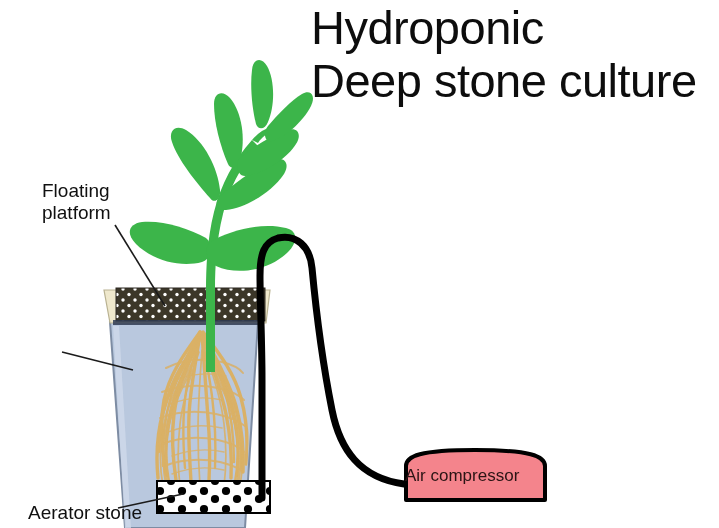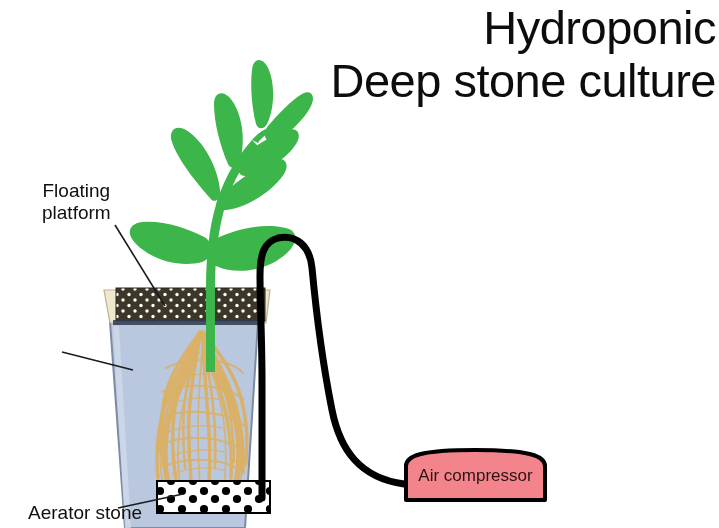--- a/index.html
+++ b/index.html
@@ -23,24 +23,24 @@
   }
   .svg-layer {
     position: absolute;
     left: 0;
     top: 0;
     width: 719px;
     height: 528px;
   }
   .title-block {
     position: absolute;
-    left: 318px;
+    left: 311px;
     top: 2px;
     width: 398px;
-    text-align: right;
+    text-align: left;
     color: #0d0d0d;
     font-family: "Liberation Sans", sans-serif;
     font-size: 47px;
     line-height: 1.12;
     letter-spacing: -0.5px;
     white-space: nowrap;
   }
   .title-line {
     display: block;
   }
@@ -48,40 +48,39 @@
     position: absolute;
     color: #101010;
     font-family: "Liberation Sans", sans-serif;
     line-height: 1.15;
     white-space: pre-line;
   }
   .label-floating-platform {
     left: 42px;
     top: 180px;
     font-size: 19px;
-    text-align: center;
+    text-align: left;
   }
   .label-nutrient-solution {
     left: 8px;
     top: 305px;
     font-size: 25px;
     text-align: left;
   }
   .label-aerator-stone {
     left: 28px;
     top: 502px;
     font-size: 19px;
     text-align: right;
   }
   .compressor-text {
     position: absolute;
     left: 405px;
     top: 466px;
     width: 141px;
-    text-align: center;
     font-family: "Liberation Sans", sans-serif;
     font-size: 17px;
     color: #2a1414;
     white-space: nowrap;
   }
 </style>
 </head>
 <body>
 
 <div id="diagram-root">

